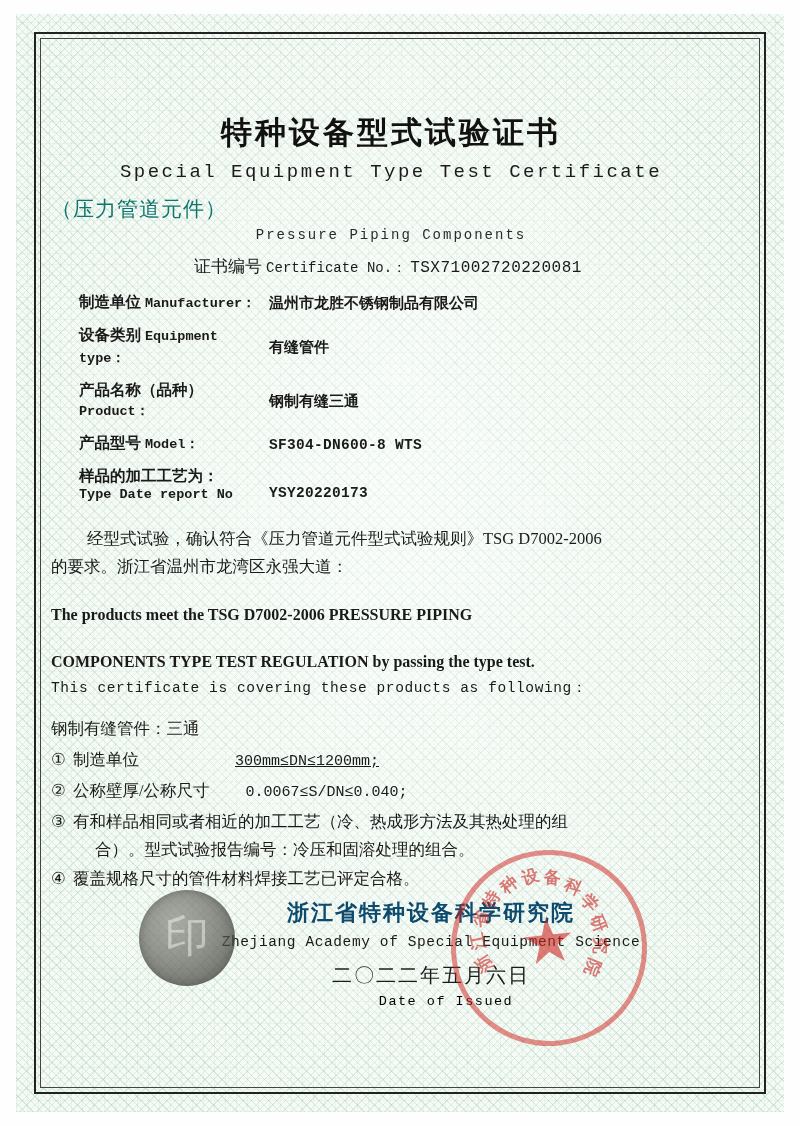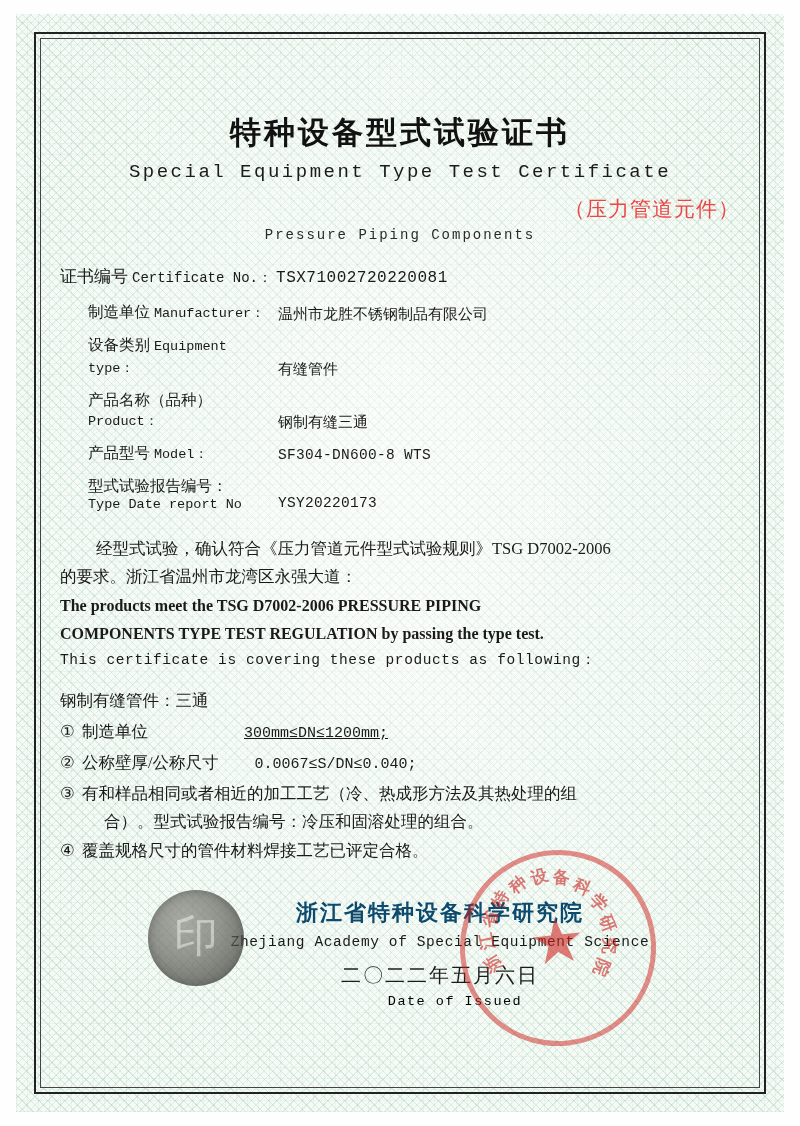--- a/index.html
+++ b/index.html
@@ -50,21 +50,21 @@
   }
   .border-inner {
     position: absolute;
     left: 40px; top: 38px;
     right: 40px; bottom: 38px;
     border: 1px solid #444;
   }
 
   .content {
     position: absolute;
-    left: 60px; top: 60px;
+    left: 51px; top: 60px;
     width: 680px;
     height: 1000px;
   }
 
   
   .title-cn {
     text-align: center;
     font-size: 31px;
     font-weight: bold;
     letter-spacing: 3px;
@@ -73,57 +73,58 @@
   }
   .title-en {
     text-align: center;
     font-size: 19px;
     letter-spacing: 2.5px;
     margin-top: 7px;
     font-family: "Liberation Mono", monospace;
     color: #1b1b1b;
   }
   .subtitle-cn {
-    text-align: right;
+    text-align: left;
     font-size: 21px;
     margin-top: 12px;
     letter-spacing: 1px;
-    color: #ef4444;
+    color: #0f766e;
   }
   .subtitle-en {
     text-align: center;
     font-size: 14px;
     letter-spacing: 2px;
     margin-top: 4px;
     font-family: "Liberation Mono", monospace;
     color: #2a2a2a;
   }
 
   
   .certno-row {
-    margin-top: 22px;
-    text-align: left;
+    margin-top: 12px;
+    text-align: center;
     padding-right: 6px;
     font-size: 16px;
   }
   .certno-label-cn { font-size: 17px; }
   .certno-label-en { font-family: "Liberation Mono", monospace; font-size: 14px; }
   .certno-value {
     font-family: "Liberation Mono", monospace;
     font-size: 16px;
     letter-spacing: 0.5px;
   }
 
   
   .fields { margin-top: 14px; }
   .frow {
     display: flex;
-    align-items: flex-end;
+    align-items: center;
     margin-bottom: 11px;
     min-height: 22px;
+    font-weight: bold;
   }
   .flabel {
     width: 218px;
     flex: 0 0 218px;
     font-size: 15.5px;
     line-height: 20px;
     padding-left: 28px;
     box-sizing: border-box;
   }
   .flabel .en { font-family: "Liberation Mono", monospace; font-size: 13.5px; }
@@ -147,21 +148,21 @@
   }
   .st-cn2 {
     font-size: 16.5px;
     line-height: 28px;
   }
   .st-en {
     font-weight: bold;
     font-size: 16px;
     line-height: 27px;
     text-align: justify;
-    margin-top: 1px;
+    margin-top: 20px;
   }
   .st-en-mono {
     font-family: "Liberation Mono", monospace;
     font-size: 14.5px;
     letter-spacing: 0.6px;
     margin-top: 3px;
   }
 
   
   .listblock { margin-top: 18px; }
@@ -338,21 +339,21 @@
           <span class="cn">产品型号</span>
           <span class="en">Model：</span>
         </div>
         <div class="fvalue">
           <span class="mono">SF304-DN600-8 WTS</span>
         </div>
       </div>
 
       <div class="frow">
         <div class="flabel two-line-label">
-          <span class="cn">型式试验报告编号：</span><br>
+          <span class="cn">样品的加工工艺为：</span><br>
           <span class="en">Type Date report No</span>
         </div>
         <div class="fvalue" style="padding-top:16px;">
           <span class="mono">YSY20220173</span>
         </div>
       </div>
 
     </div>
 
     <div class="statement">

